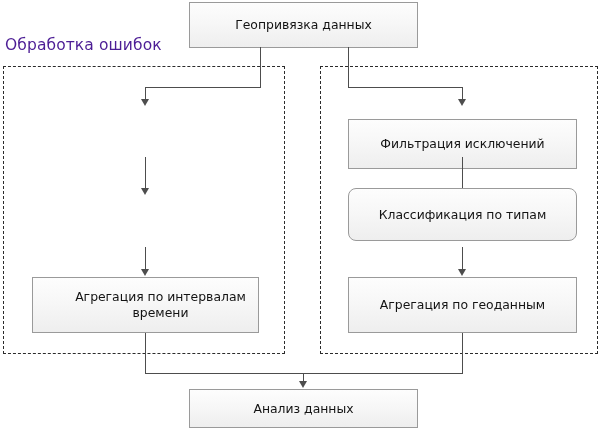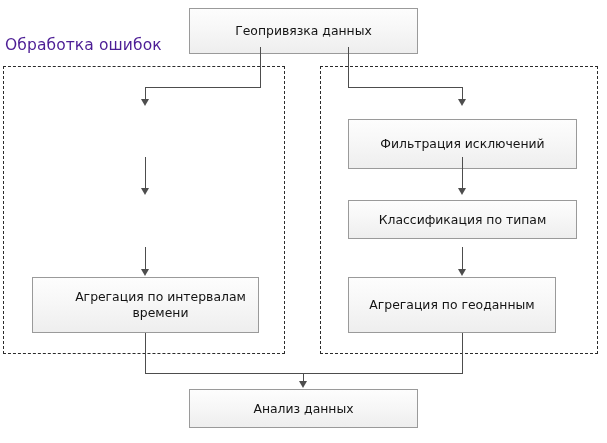--- a/index.html
+++ b/index.html
@@ -75,21 +75,21 @@
 </head>
 <body>
 
 <div id="canvas">
 
   <div class="group-box" style="left:3px; top:66px; width:282px; height:288px;"></div>
   <div class="group-box" style="left:320px; top:66px; width:278px; height:288px;"></div>
 
   <div class="group-label" style="left:5px; top:36px;">Обработка ошибок</div>
 
-  <div class="node" style="left:189px; top:8px; width:229px; height:46px;">
+  <div class="node" style="left:189px; top:2px; width:229px; height:46px;">
     <span class="node-text">Геопривязка данных</span>
   </div>
 
   <div class="ln-v" style="left:260px; top:47px; height:41px;"></div>
   <div class="ln-h" style="left:145px; top:87px; width:116px;"></div>
   <div class="ln-v" style="left:145px; top:87px; height:13px;"></div>
   <div class="arrow-down" style="left:141px; top:99px;"></div>
 
   <div class="ln-v" style="left:348px; top:47px; height:41px;"></div>
   <div class="ln-h" style="left:348px; top:87px; width:115px;"></div>
@@ -108,28 +108,28 @@
     <span class="node-text">Агрегация по интервалам времени</span>
   </div>
 
   <div class="node" style="left:348px; top:107px; width:229px; height:50px;margin-top:12px;">
     <span class="node-text">Фильтрация исключений</span>
   </div>
 
   <div class="ln-v" style="left:462px; top:157px; height:32px;"></div>
   <div class="arrow-down" style="left:458px; top:188px;"></div>
 
-  <div class="node" style="left:348px; top:200px; width:229px; height:39px;">
+  <div class="node" style="left:348px; top:188px; width:229px; height:53px;border-radius:8px;">
     <span class="node-text">Классификация по типам</span>
   </div>
 
   <div class="ln-v" style="left:462px; top:247px; height:23px;"></div>
   <div class="arrow-down" style="left:458px; top:269px;"></div>
 
-  <div class="node" style="left:348px; top:277px; width:208px; height:56px;justify-content:flex-end;">
+  <div class="node" style="left:348px; top:277px; width:229px; height:56px;justify-content:flex-end;">
     <span class="node-text">Агрегация по геоданным</span>
   </div>
 
   <div class="ln-v" style="left:145px; top:333px; height:40px;"></div>
   <div class="ln-v" style="left:462px; top:333px; height:40px;"></div>
   <div class="ln-h" style="left:145px; top:373px; width:318px;"></div>
   <div class="ln-v" style="left:303px; top:373px; height:10px;"></div>
   <div class="arrow-down" style="left:299px; top:381px;"></div>
 
   <div class="node" style="left:189px; top:389px; width:229px; height:39px;">

